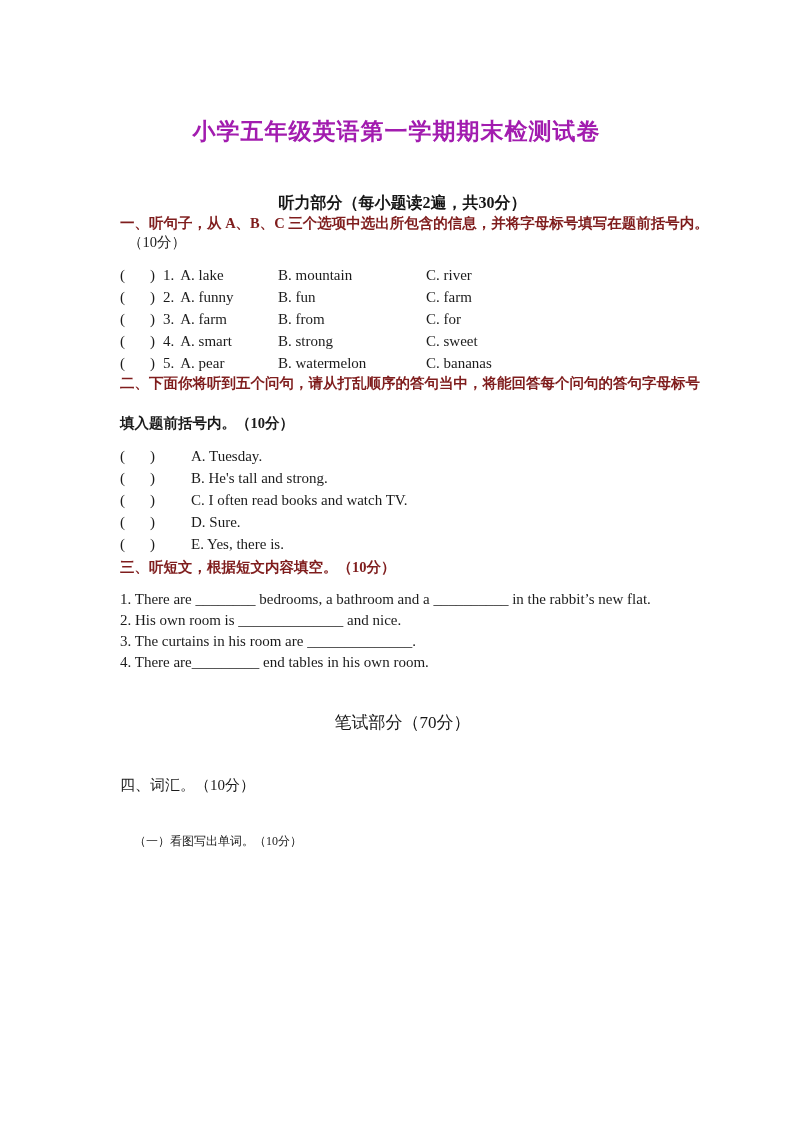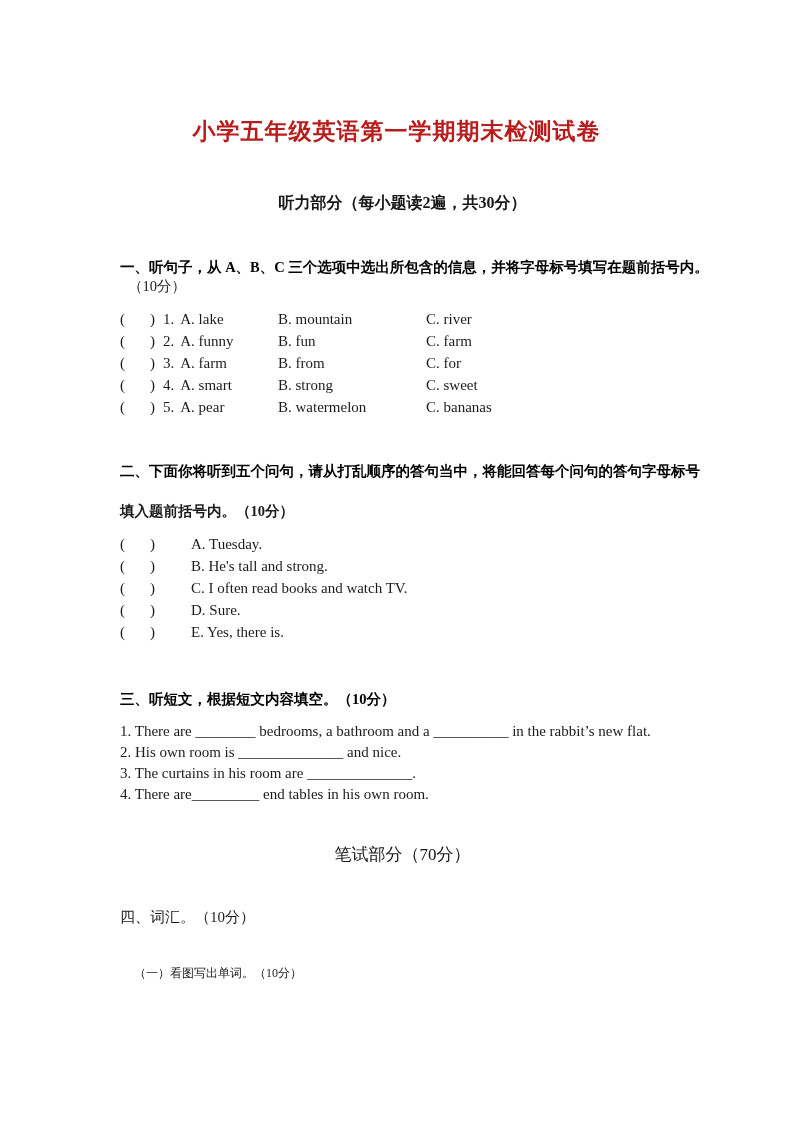--- a/index.html
+++ b/index.html
@@ -21,35 +21,34 @@
   .content {
     padding: 0 108px 0 120px;
   }
   .doc-title {
     margin: 0;
     padding-top: 116px;
     text-align: center;
     font-size: 23px;
     font-weight: bold;
     letter-spacing: 1px;
-    color: #b91c1c;
+    color: #a21caf;
   }
   .section-header {
     margin-top: 46px;
     text-align: center;
     font-size: 16px;
     font-weight: bold;
     color: #161616;
   }
   .part-heading {
-    margin-top: 44px;
     font-size: 14.5px;
     font-weight: 600;
     white-space: nowrap;
-    color: #000000;
+    color: #7f1d1d;
   }
   .score-line {
     padding-left: 8px;
     font-size: 14.5px;
   }
   .opt-grid {
     margin-top: 12px;
   }
   .opt-row {
     display: grid;

